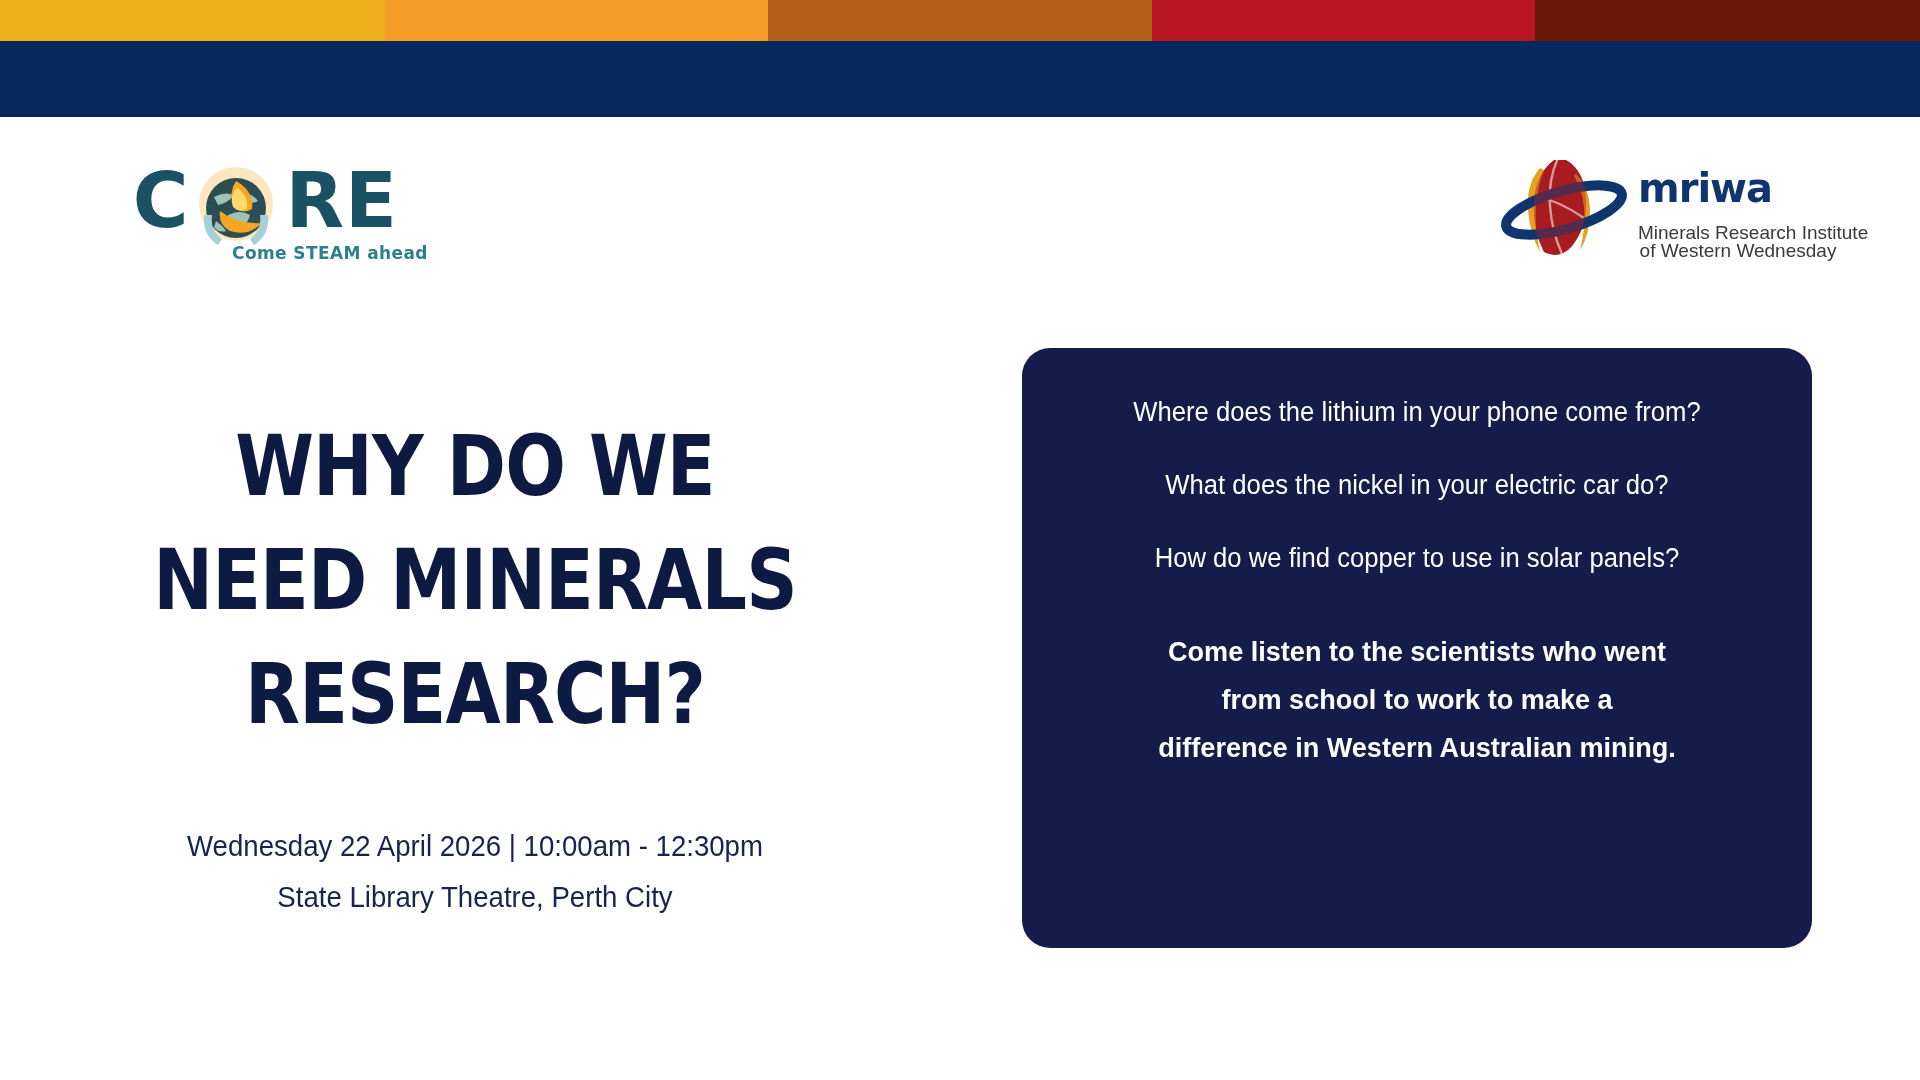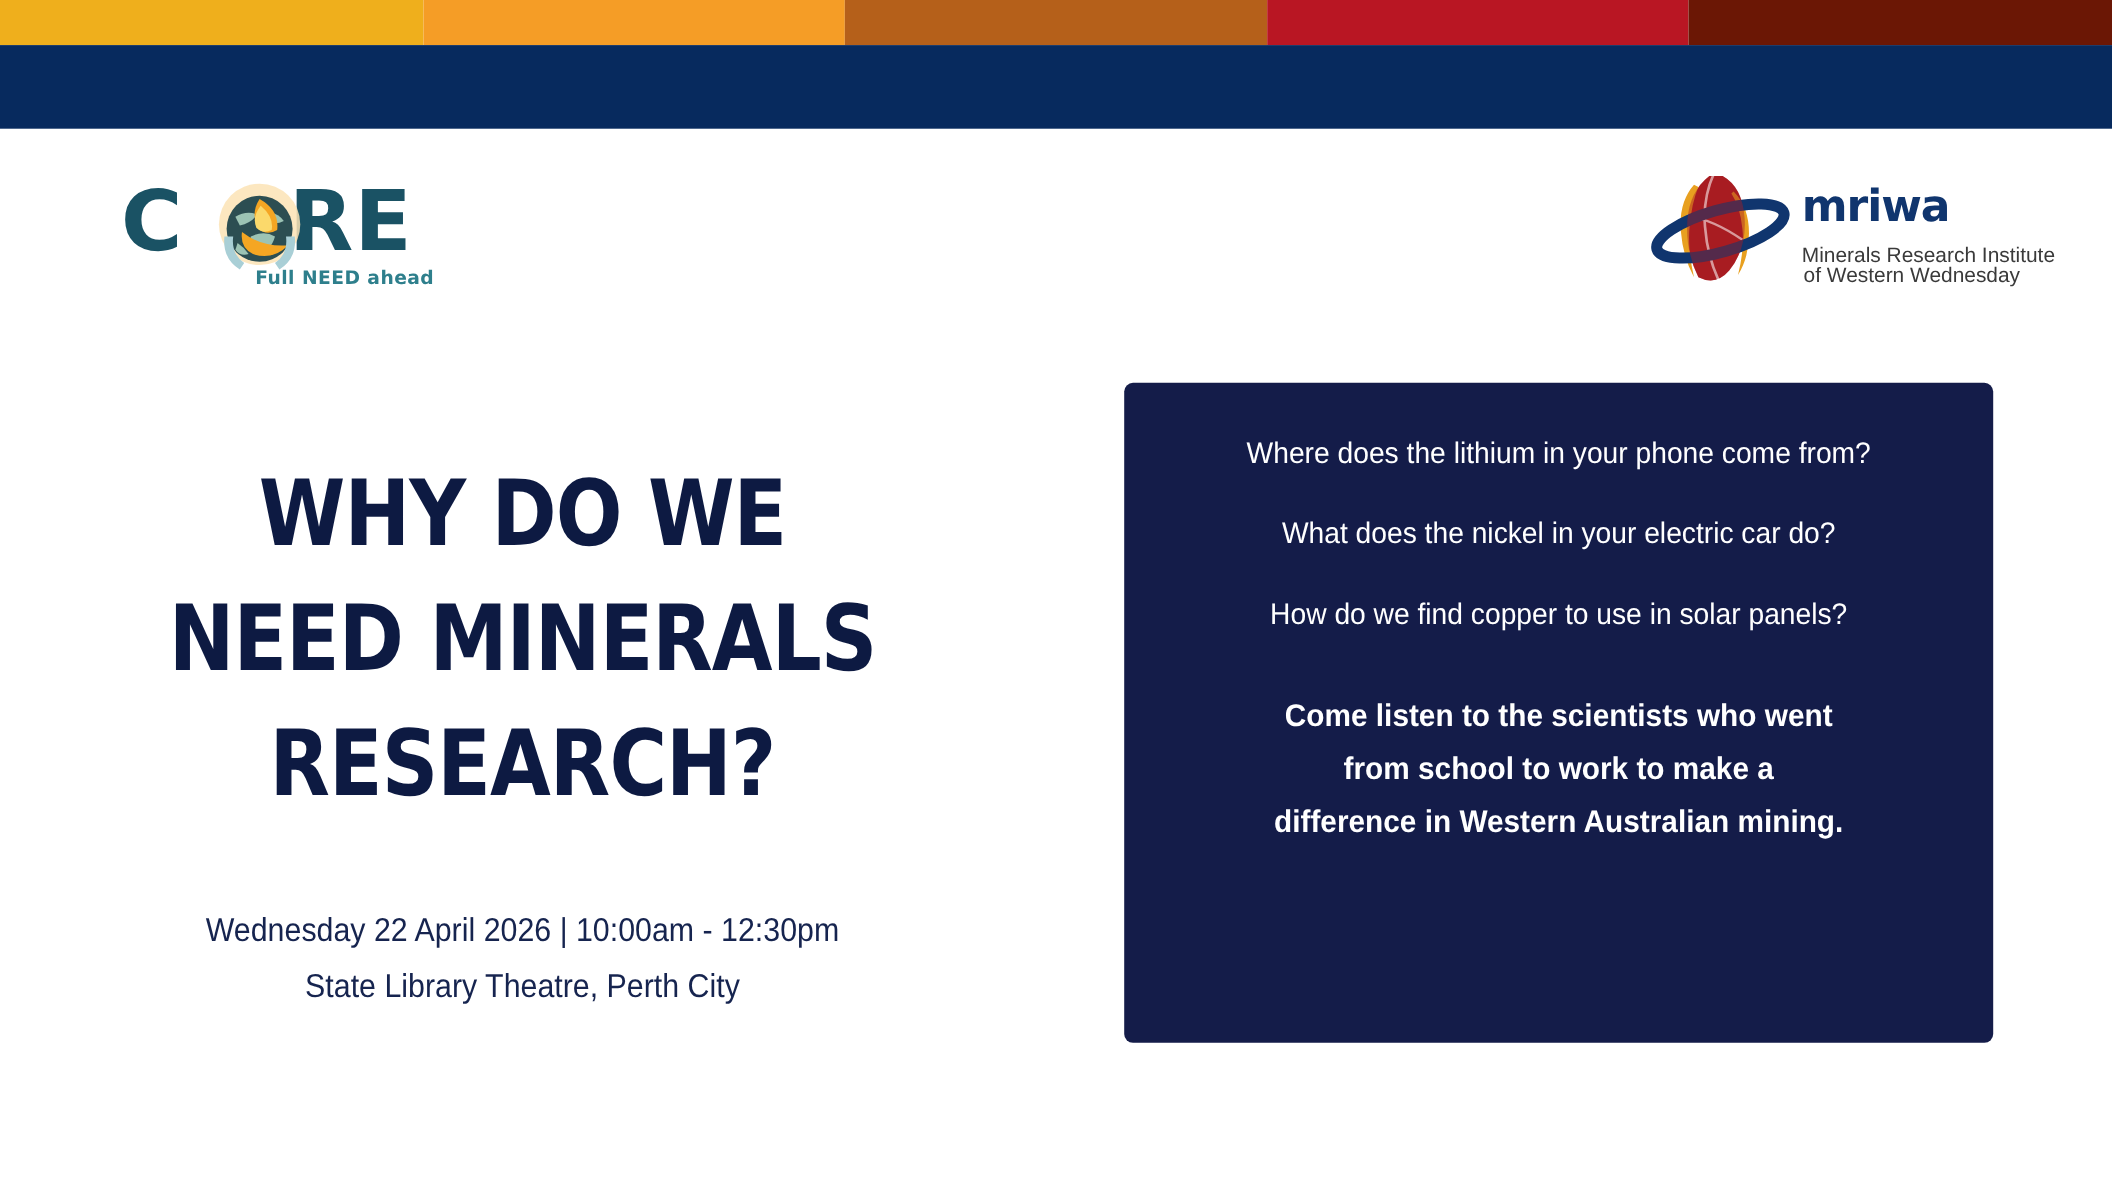--- a/index.html
+++ b/index.html
@@ -34,20 +34,21 @@
     background: #072a5e;
   }
 
   
   #core-logo {
     position: absolute;
     left: 108px;
     top: 155px;
     width: 290px;
     height: 115px;
+    text-align: right;
   }
   #core-logo .core-wordmark {
     position: absolute;
     left: 0; top: 0;
     width: 290px;
     height: 92px;
     color: #1a5264;
     font-family: "DejaVu Sans", sans-serif;
     font-weight: bold;
     font-size: 76px;
@@ -146,21 +147,21 @@
   #event-details .det-line { display: block; white-space: nowrap; }
 
   
   #info-card {
     position: absolute;
     left: 1022px;
     top: 348px;
     width: 790px;
     height: 600px;
     background: #141c49;
-    border-radius: 8px;
+    border-radius: 28px;
     box-sizing: border-box;
     padding: 48px 60px 23px 60px;
     color: #ffffff;
   }
   #info-card .question-list {
     margin: 0;
     padding: 0;
     list-style: none;
   }
   #info-card .question {
@@ -206,21 +207,21 @@
     <path d="M24 34 q10 -6 20 -2 q-6 8 -16 10 z" fill="#9cc3b4"></path>
     <path d="M38 52 q12 -6 22 0 q-4 14 -16 16 q-8 -6 -6 -16 z" fill="#9cc3b4"></path>
     <path d="M56 30 q8 2 12 8 q-8 4 -14 0 z" fill="#9cc3b4"></path>
     <path d="M26 58 q6 4 10 10 q-8 2 -12 -4 z" fill="#9cc3b4"></path>
     <path d="M46 18 q18 10 16 28 q-10 6 -18 -2 q-6 -14 2 -26 z" fill="#f5a623"></path>
     <path d="M47 24 q12 10 10 22 q-8 4 -14 -2 q-4 -10 4 -20 z" fill="#fbd96b"></path>
     <path d="M30 48 q18 14 42 12 q-14 14 -32 8 q-12 -6 -10 -20 z" fill="#f5a623"></path>
     <path d="M14 52 q-2 20 14 30 l4 -6 q-12 -8 -10 -24 z" fill="#a9cfd6"></path>
     <path d="M78 52 q2 20 -14 30 l-4 -6 q12 -8 10 -24 z" fill="#a9cfd6"></path>
   </svg>
-  <div class="core-tagline" style="color: rgb(46, 127, 140);">Full NEED ahead</div>
+  <div class="core-tagline" style="color: rgb(46, 127, 140);">Come STEAM ahead</div>
 </div>
 
 <div id="mriwa-logo">
   <svg class="mriwa-mark" viewBox="0 0 128 112">
     <path d="M54 8 q-18 14 -20 40 q-2 28 10 52 q16 8 28 -6 q16 -20 14 -48 q-2 -28 -20 -38 z" fill="#a81c22"></path>
     <path d="M40 16 q-14 16 -12 42 q2 24 12 42 q-6 -26 -4 -46 q2 -22 8 -36 z" fill="#e8a020"></path>
     <path d="M76 22 q14 14 14 38 q0 22 -10 38 q6 -24 4 -42 q-2 -20 -10 -32 z" fill="#e8a020"></path>
     <path d="M58 6 q-10 22 -8 48 q2 26 12 48" fill="none" stroke="#ffffff" stroke-width="2.4"></path>
     <path d="M34 44 q24 4 50 22" fill="none" stroke="#ffffff" stroke-width="2.2"></path>
     <ellipse cx="64" cy="58" rx="60" ry="19" fill="none" stroke="#10356e" stroke-width="10" transform="rotate(-16 64 58)"></ellipse>

